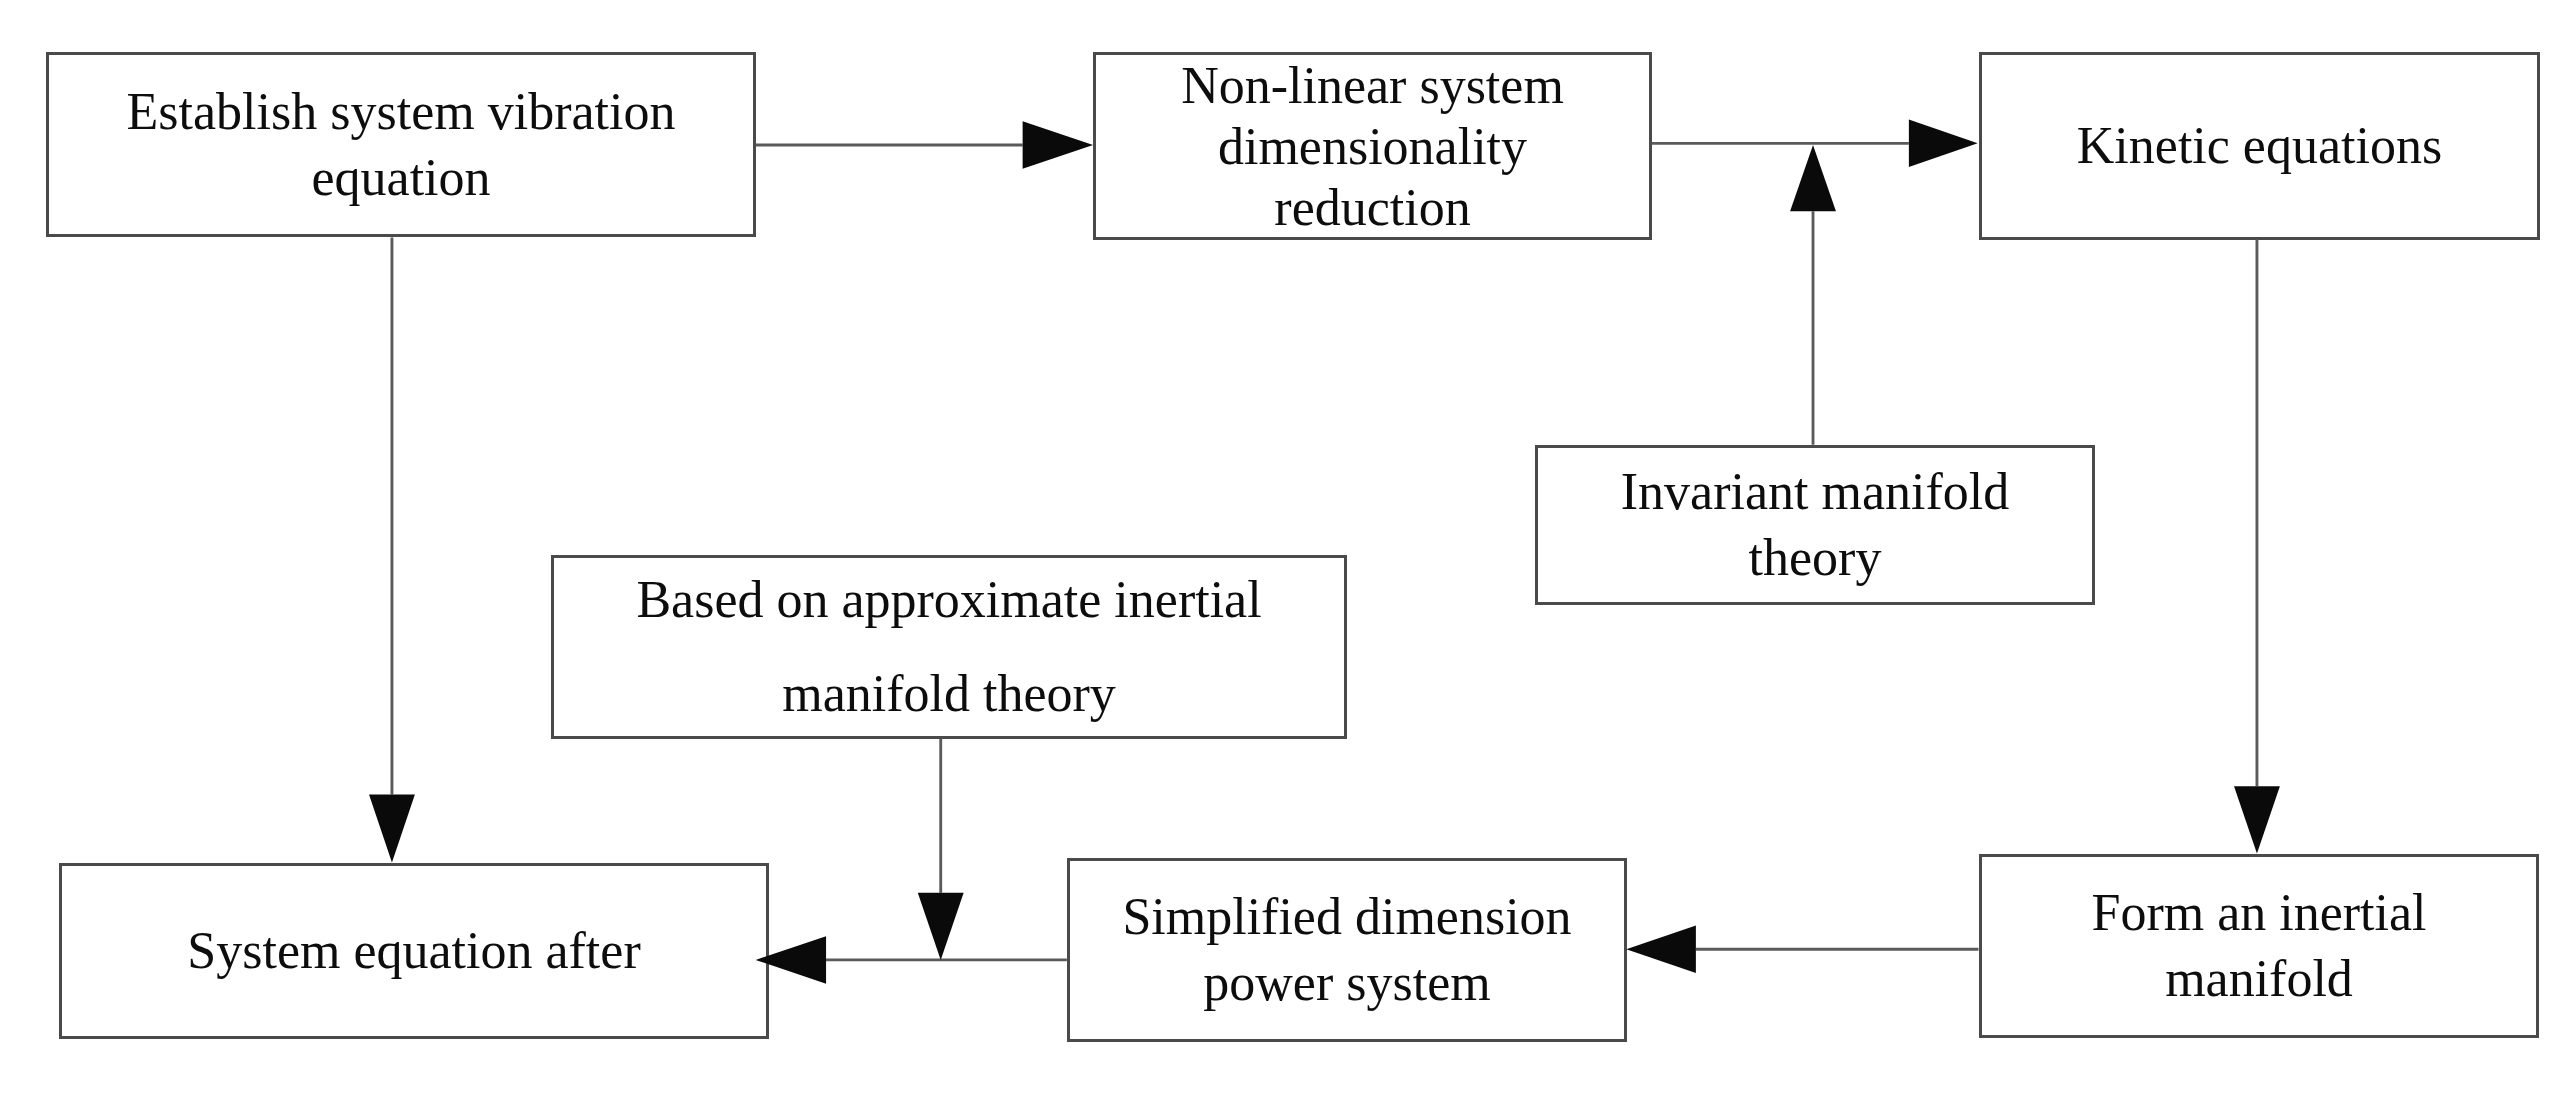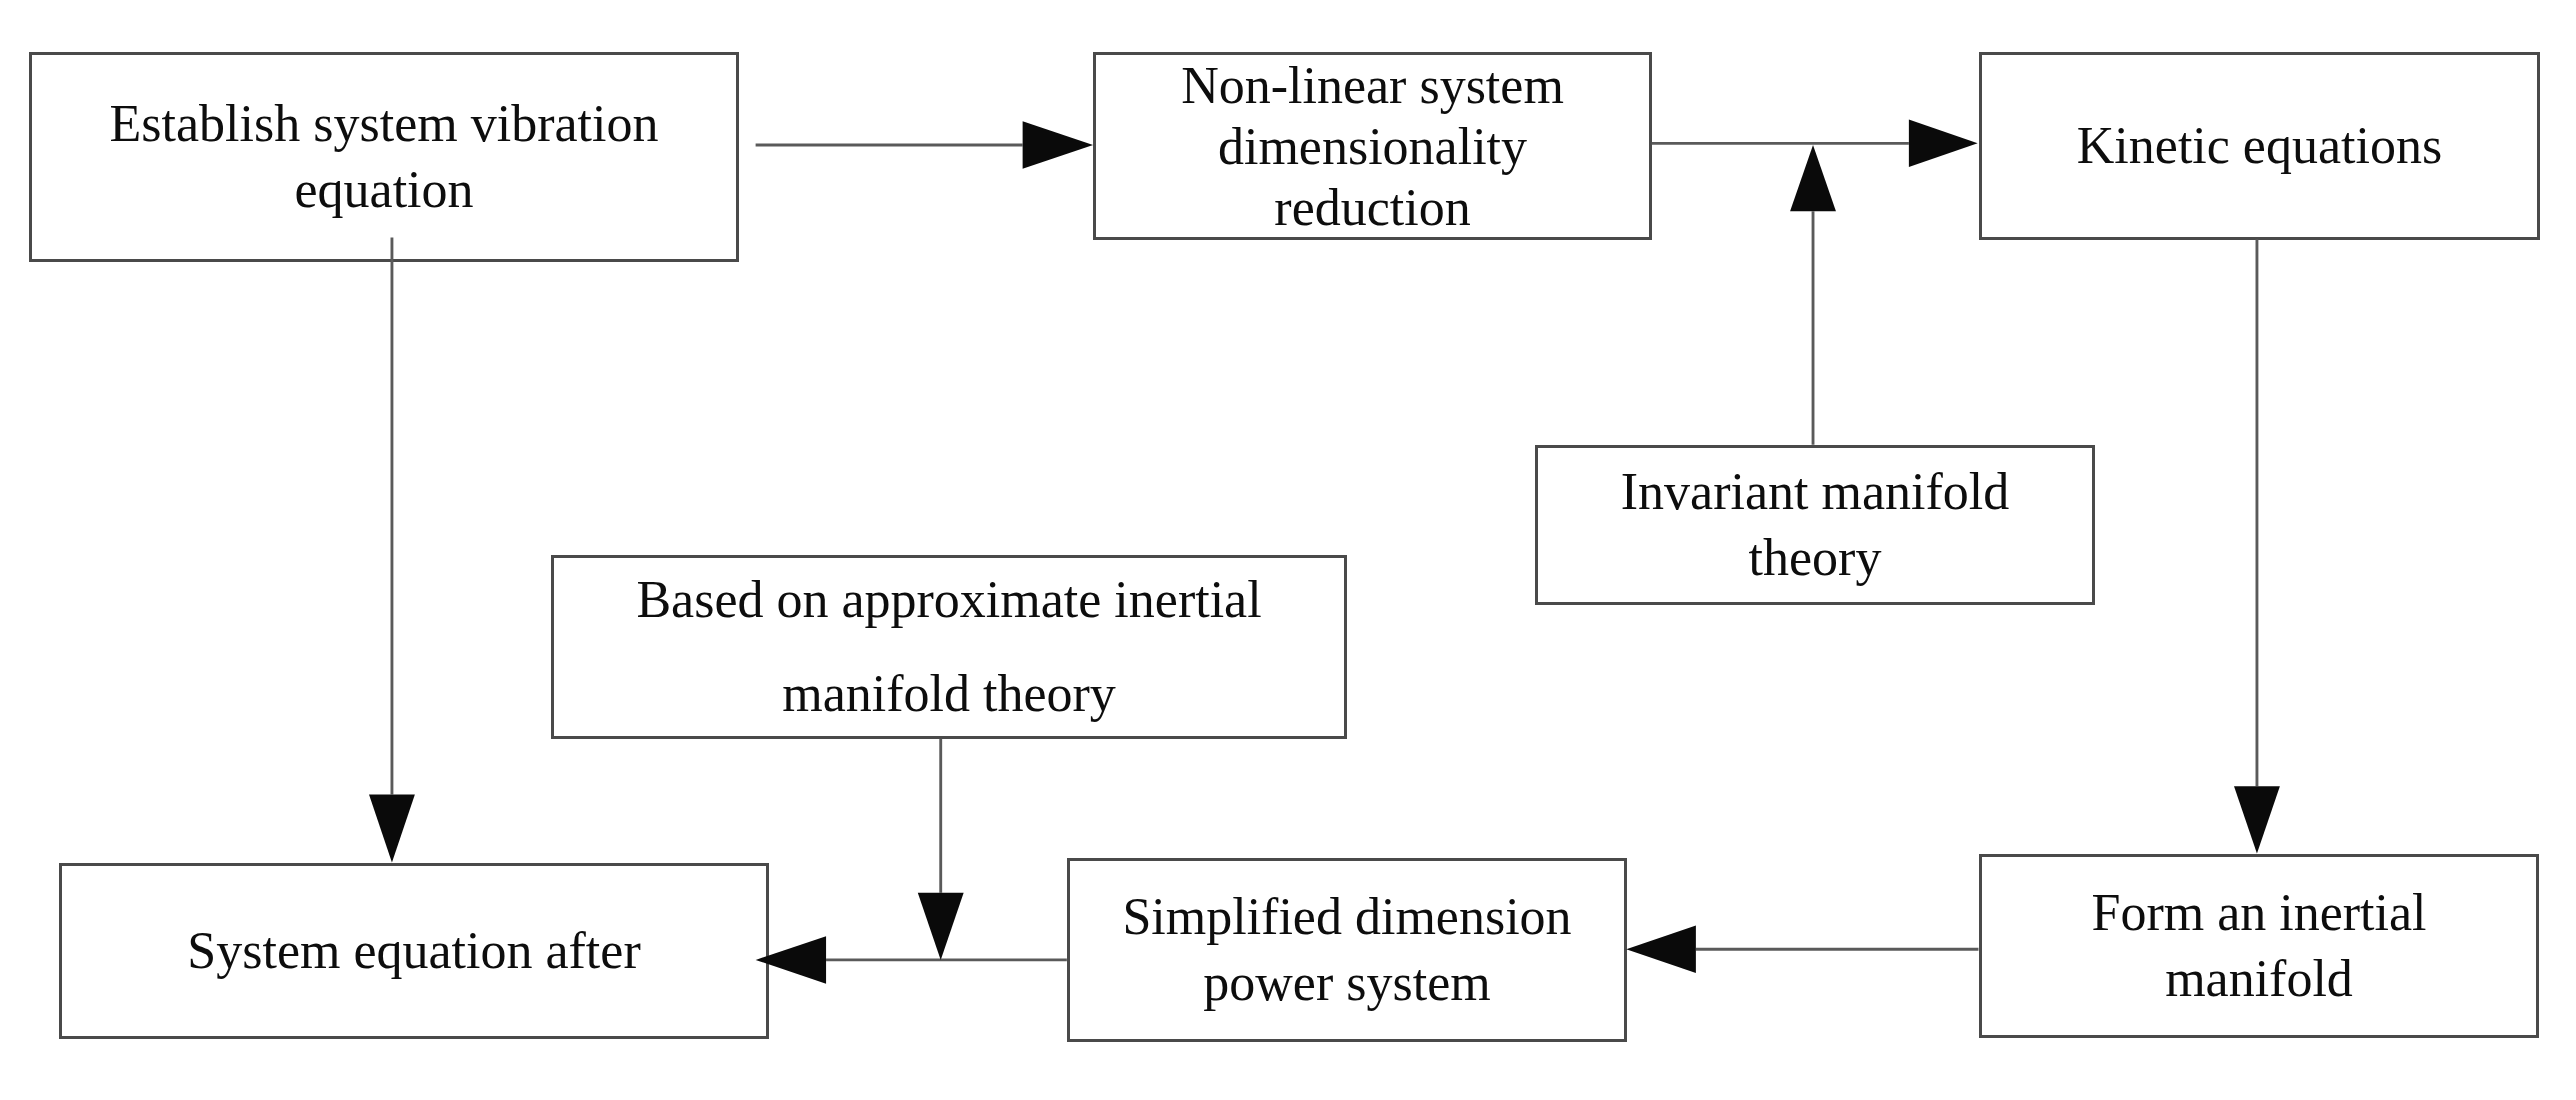--- a/index.html
+++ b/index.html
@@ -35,21 +35,21 @@
     pointer-events:none;
   }
   svg.connectors line{stroke:#5a5a5a;stroke-width:3.5;}
   svg.connectors polygon{fill:#0a0a0a;stroke:none;}
 </style>
 </head>
 <body>
 
 <div class="canvas">
 
-  <div class="node" style="left:29px;top:52px;width:710px;height:210px;">
+  <div class="node" style="left:46px;top:52px;width:710px;height:185px;">
     <span class="ln">Establish system vibration</span>
     <span class="ln">equation</span>
   </div>
 
   <div class="node lines-3" style="left:1093px;top:52px;width:559px;height:188px;">
     <span class="ln">Non-linear system</span>
     <span class="ln">dimensionality</span>
     <span class="ln">reduction</span>
   </div>
 

